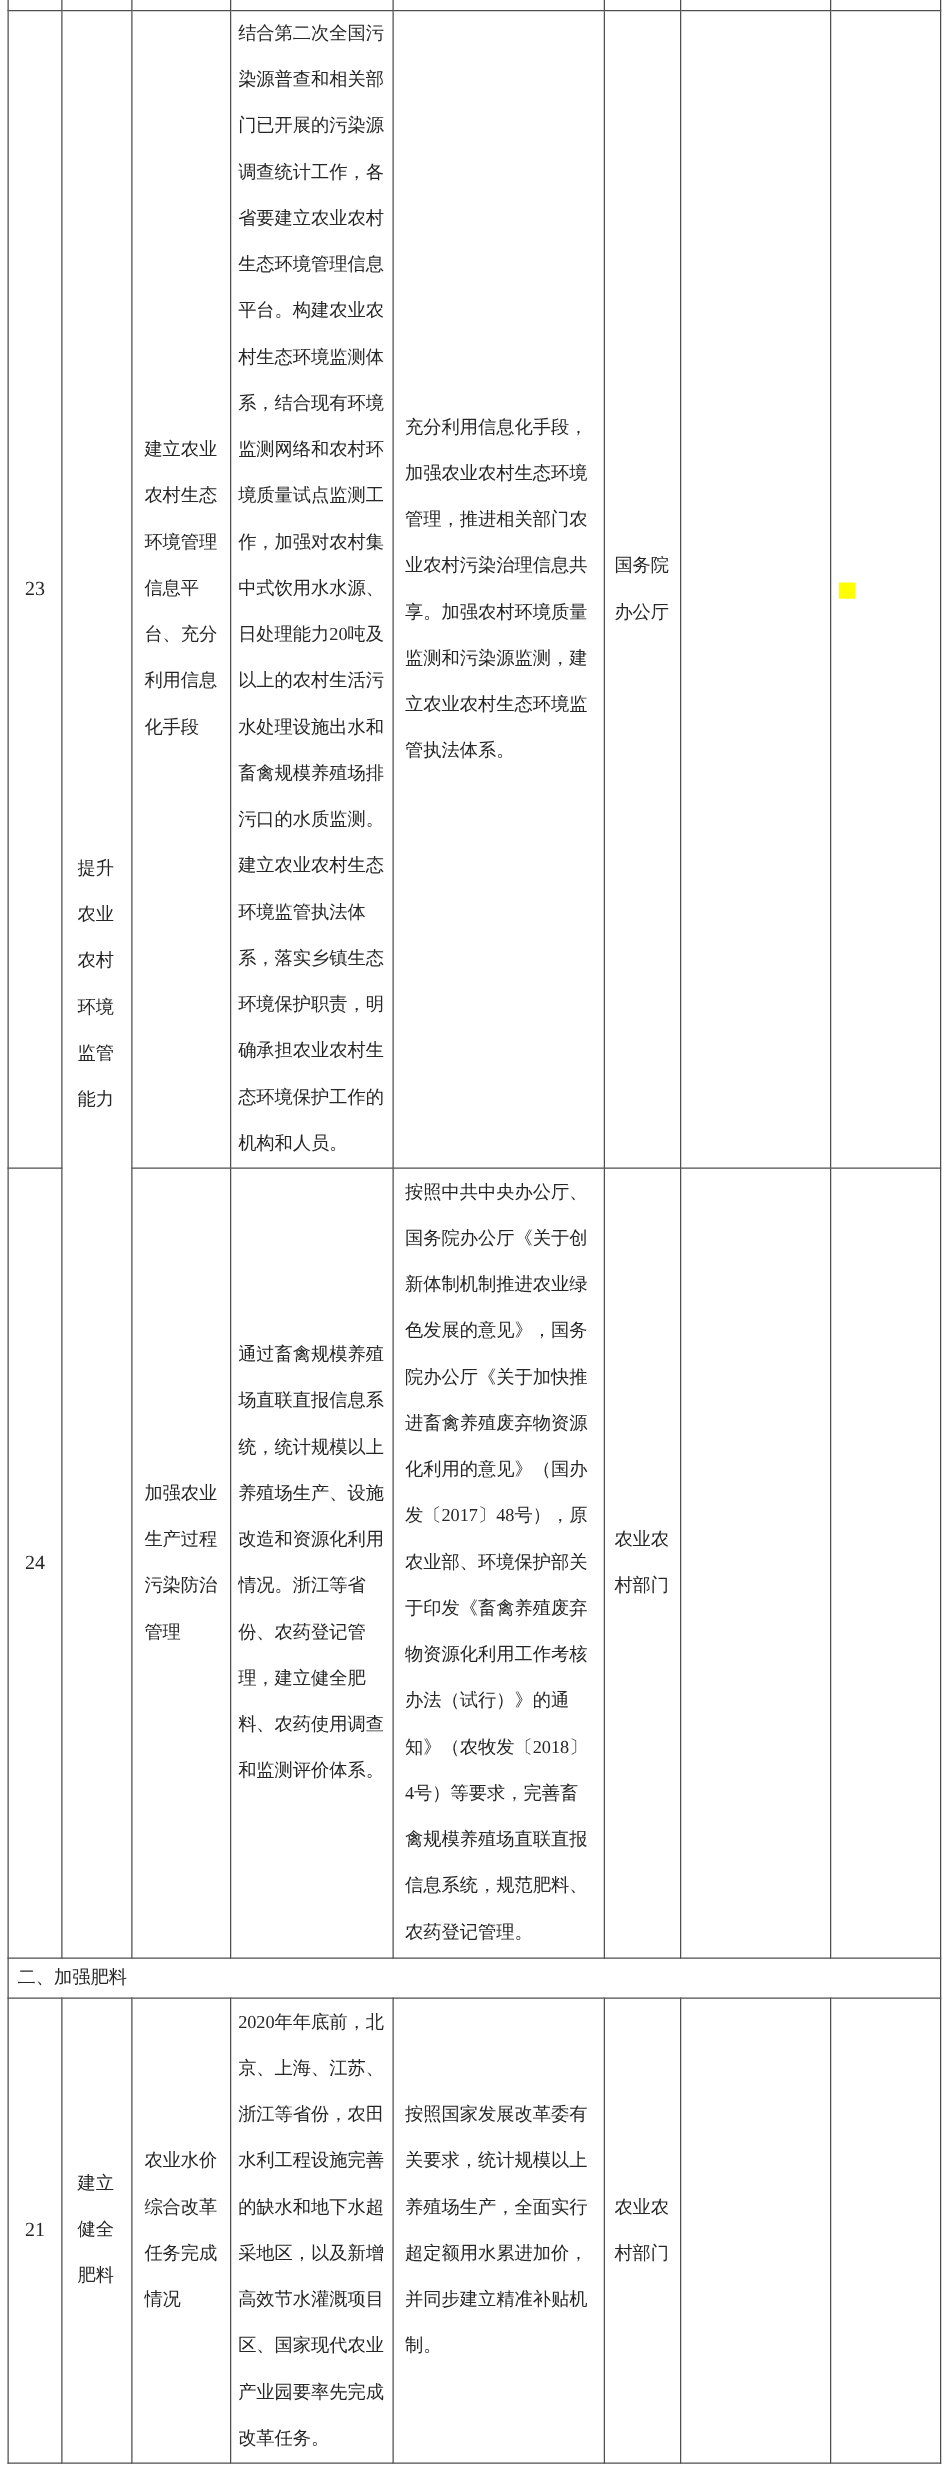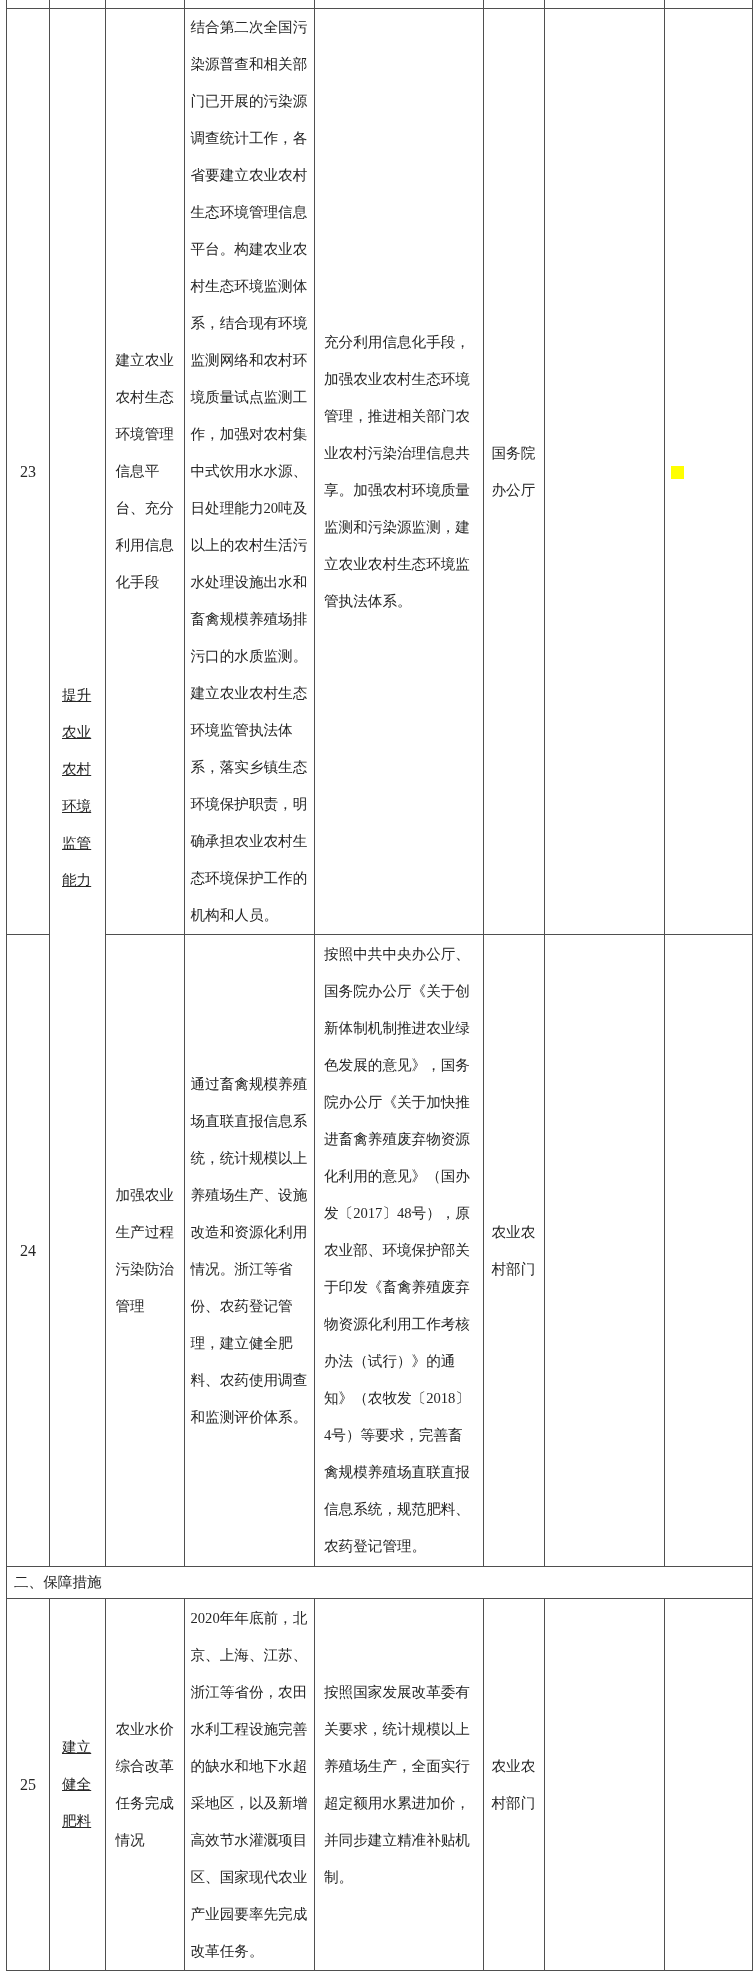--- a/index.html
+++ b/index.html
@@ -28,21 +28,21 @@
   tr.section-row td { height: 31px; text-align: left; }
   tr.r25 td { height: 371px; }
 
   .txt {
     margin: 0 auto;
     line-height: 37px;
     font-size: 14.6px;
     text-align: left;
     letter-spacing: 0;
   }
-  .w31  { width: 31px; text-decoration: underline; }
+  .w31  { width: 31px; }
   .w59  { width: 59px; }
   .w118 { width: 118px; }
   .w150 { width: 150px; }
   .w45  { width: 45px; }
 
   .num { font-size: 16px; text-align: center; }
 
   .section-label {
     font-size: 14.6px;
     padding-left: 7px;
@@ -127,27 +127,27 @@
     </td>
     <td>
       <div class="txt w45">农业农村部门</div>
     </td>
     <td></td>
     <td></td>
   </tr>
 
   <tr class="section-row">
     <td colspan="8">
-      <div class="section-label">二、保障措施</div>
+      <div class="section-label">二、加强肥料</div>
     </td>
   </tr>
 
   <tr class="r25">
     <td>
-      <div class="txt num">25</div>
+      <div class="txt num">21</div>
     </td>
     <td>
       <div class="txt w31">建立健全肥料</div>
     </td>
     <td>
       <div class="txt w59">农业水价综合改革任务完成情况</div>
     </td>
     <td>
       <div class="txt w118">2020年年底前，北京、上海、江苏、浙江等省份，农田水利工程设施完善的缺水和地下水超采地区，以及新增高效节水灌溉项目区、国家现代农业产业园要率先完成改革任务。</div>
     </td>

